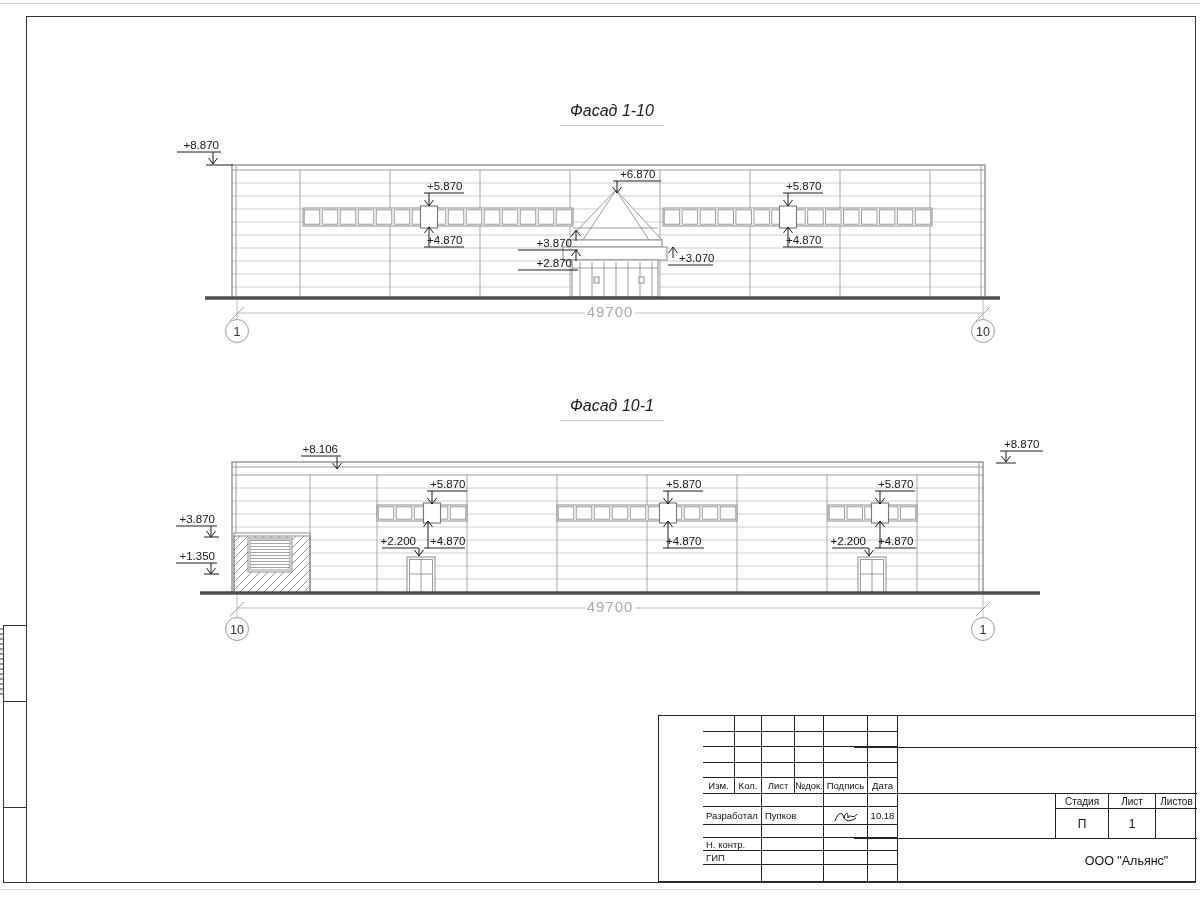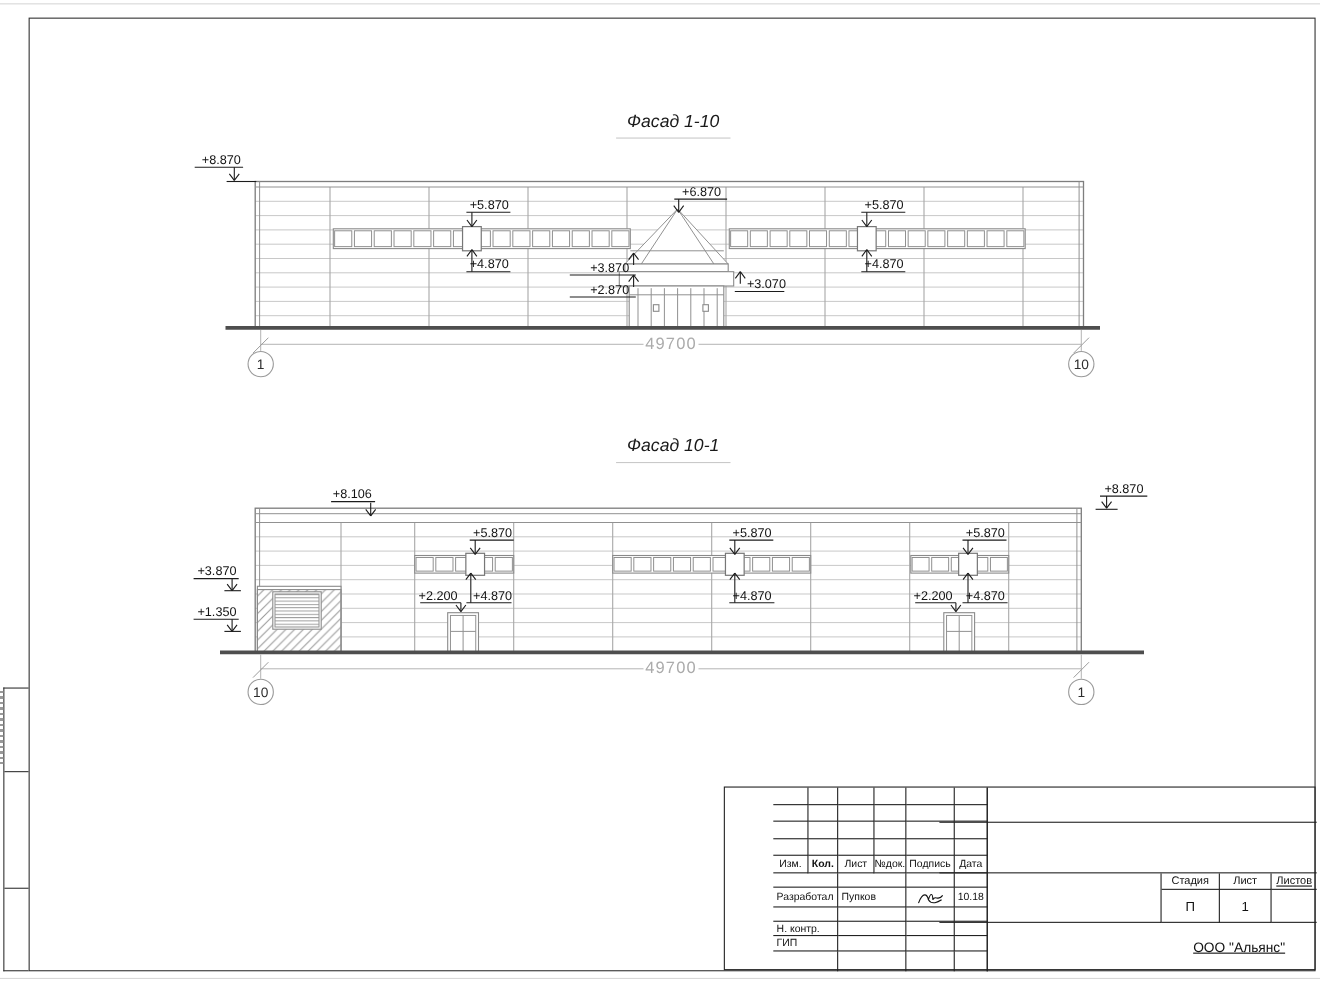--- a/index.html
+++ b/index.html
@@ -32,21 +32,21 @@
   .axc{fill:#fff;stroke:#9a9a9a;stroke-width:1;}
   .axt{font:12.5px "Liberation Sans",sans-serif;fill:#2e2e2e;}
   .ftitle{position:absolute;transform:translateX(-50%);
           font:italic 16px "Liberation Sans",sans-serif;color:#1a1a1a;
           border-bottom:1px solid #c9c9c9;padding:0 10px 5px;white-space:nowrap;}
   #tblock{position:absolute;left:658px;top:715px;width:538px;height:167px;
           border:1.2px solid #222;box-sizing:border-box;color:#111;}
   #tb-left{position:absolute;left:0;top:0;width:195px;height:167px;border-right:1px solid #222;box-sizing:border-box;margin-left:44px;}
   .c{position:absolute;box-sizing:border-box;border-right:1px solid #222;border-bottom:1px solid #222;
      display:flex;align-items:center;justify-content:center;font-size:9.5px;overflow:hidden;white-space:nowrap;}
-  .c.noR{border-right:none;text-decoration:underline;} .c.noB{border-bottom:none;}
+  .c.noR{border-right:none;} .c.noB{border-bottom:none;}
   .c.lft{justify-content:flex-start;padding-left:3px;}
   .c.big{font-size:12.5px;}
   .c.hdr{font-size:10px;}
   .c.val{font-size:12px;}
 </style>
 </head>
 <body>
 
 <div id="page">
   <div class="edge" id="edge-top"></div>
@@ -364,21 +364,21 @@
         <div class="c" style="left: 92px; top: 31px; width: 29px; height: 16px;"></div>
         <div class="c" style="left: 121px; top: 31px; width: 44px; height: 16px;"></div>
         <div class="c" style="left: 165px; top: 31px; width: 30px; height: 16px;"></div>
         <div class="c" style="left: 0px; top: 47px; width: 32px; height: 15px;"></div>
         <div class="c" style="left: 32px; top: 47px; width: 27px; height: 15px;"></div>
         <div class="c" style="left: 59px; top: 47px; width: 33px; height: 15px;"></div>
         <div class="c" style="left: 92px; top: 47px; width: 29px; height: 15px;"></div>
         <div class="c" style="left: 121px; top: 47px; width: 44px; height: 15px;"></div>
         <div class="c" style="left: 165px; top: 47px; width: 30px; height: 15px;"></div>
         <div class="c" style="left: 0px; top: 62px; width: 32px; height: 16px;">Изм.</div>
-        <div class="c" style="left: 32px; top: 62px; width: 27px; height: 16px; font-weight: bold;">Кол.</div>
+        <div class="c" style="left: 32px; top: 62px; width: 27px; height: 16px;">Кол.</div>
         <div class="c" style="left: 59px; top: 62px; width: 33px; height: 16px;">Лист</div>
         <div class="c" style="left: 92px; top: 62px; width: 29px; height: 16px;">№док.</div>
         <div class="c" style="left: 121px; top: 62px; width: 44px; height: 16px;">Подпись</div>
         <div class="c" style="left: 165px; top: 62px; width: 30px; height: 16px;">Дата</div>
         <div class="c" style="left: 0px; top: 78px; width: 59px; height: 13px;"></div>
         <div class="c" style="left: 59px; top: 78px; width: 62px; height: 13px;"></div>
         <div class="c" style="left: 121px; top: 78px; width: 44px; height: 13px;"></div>
         <div class="c" style="left: 165px; top: 78px; width: 30px; height: 13px;"></div>
         <div class="c lft" style="left: 0px; top: 91px; width: 59px; height: 18px;">Разработал</div>
         <div class="c lft" style="left: 59px; top: 91px; width: 62px; height: 18px;">Пупков</div>

